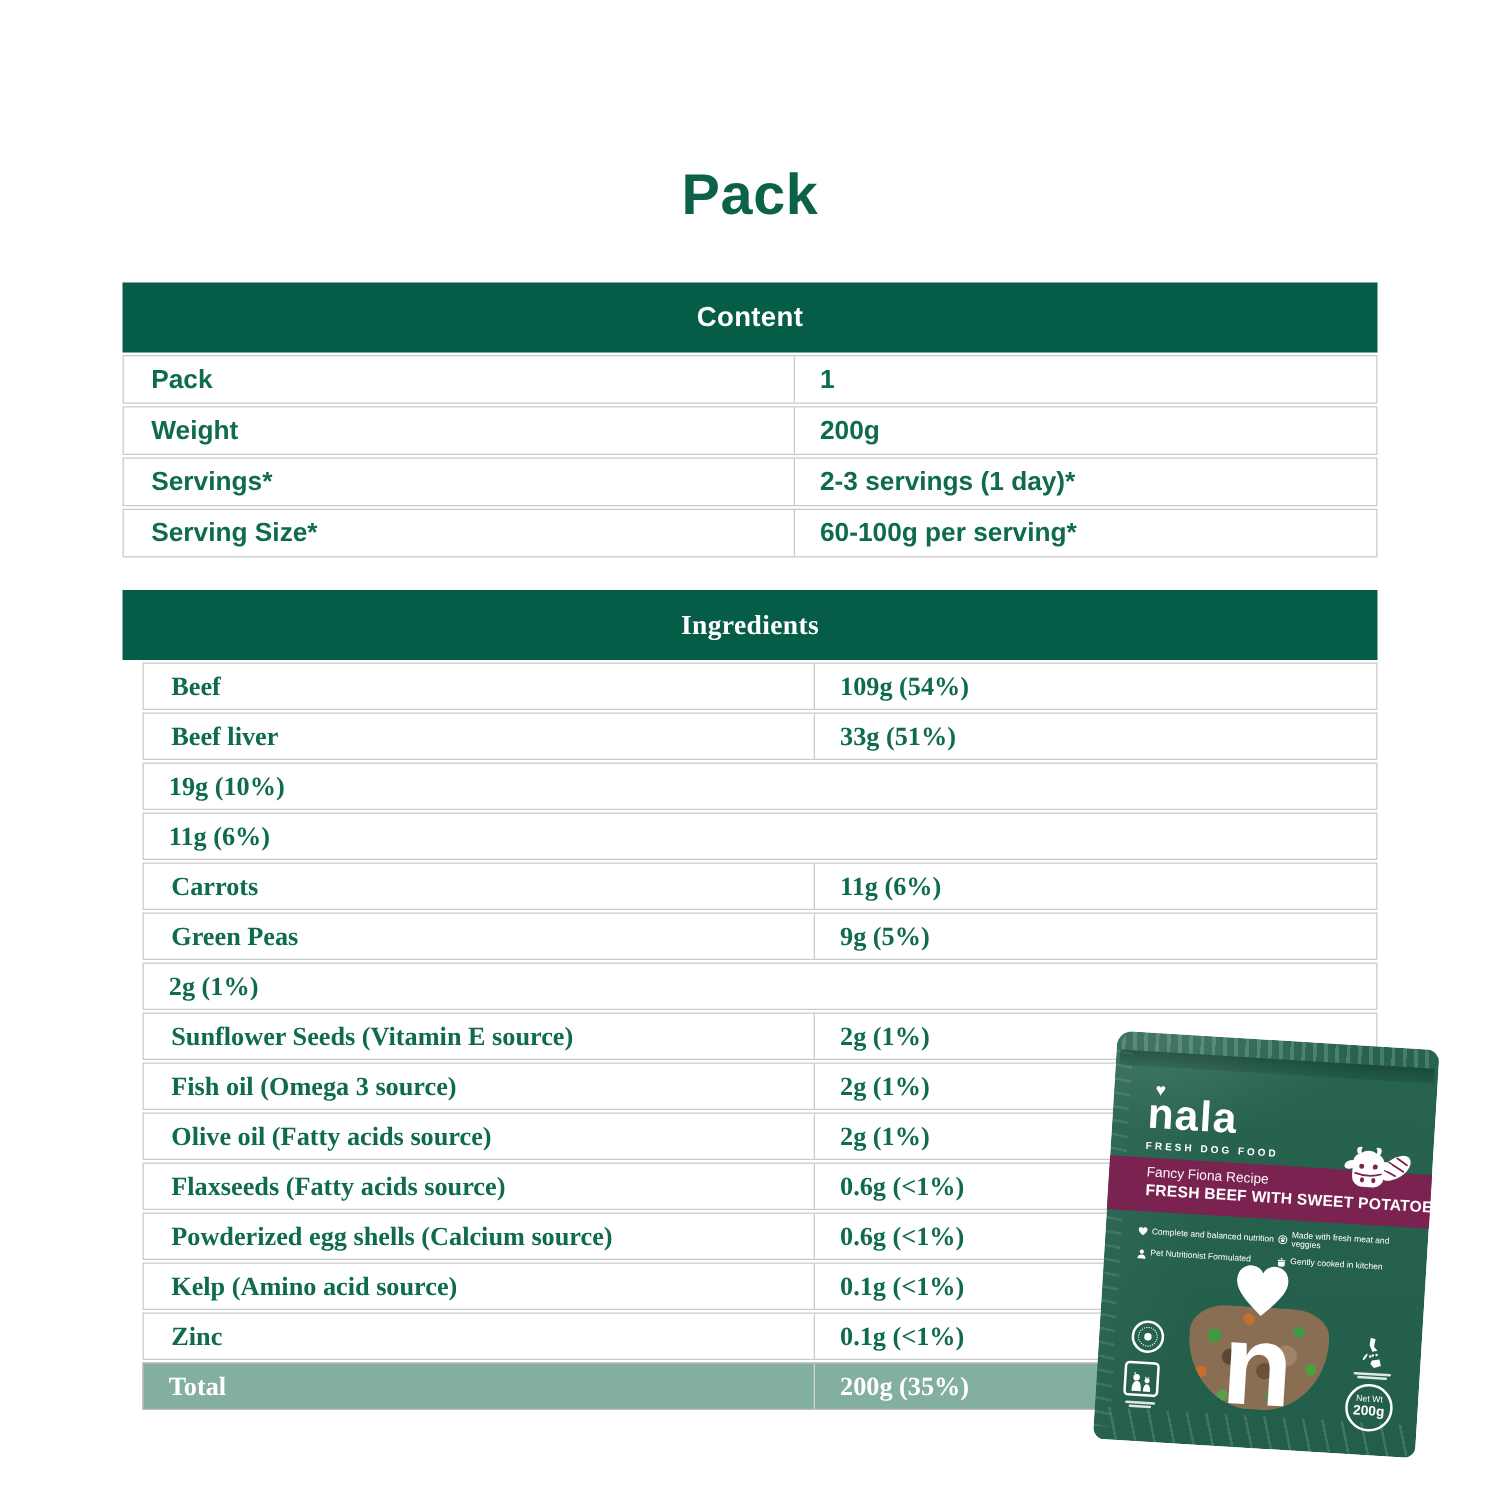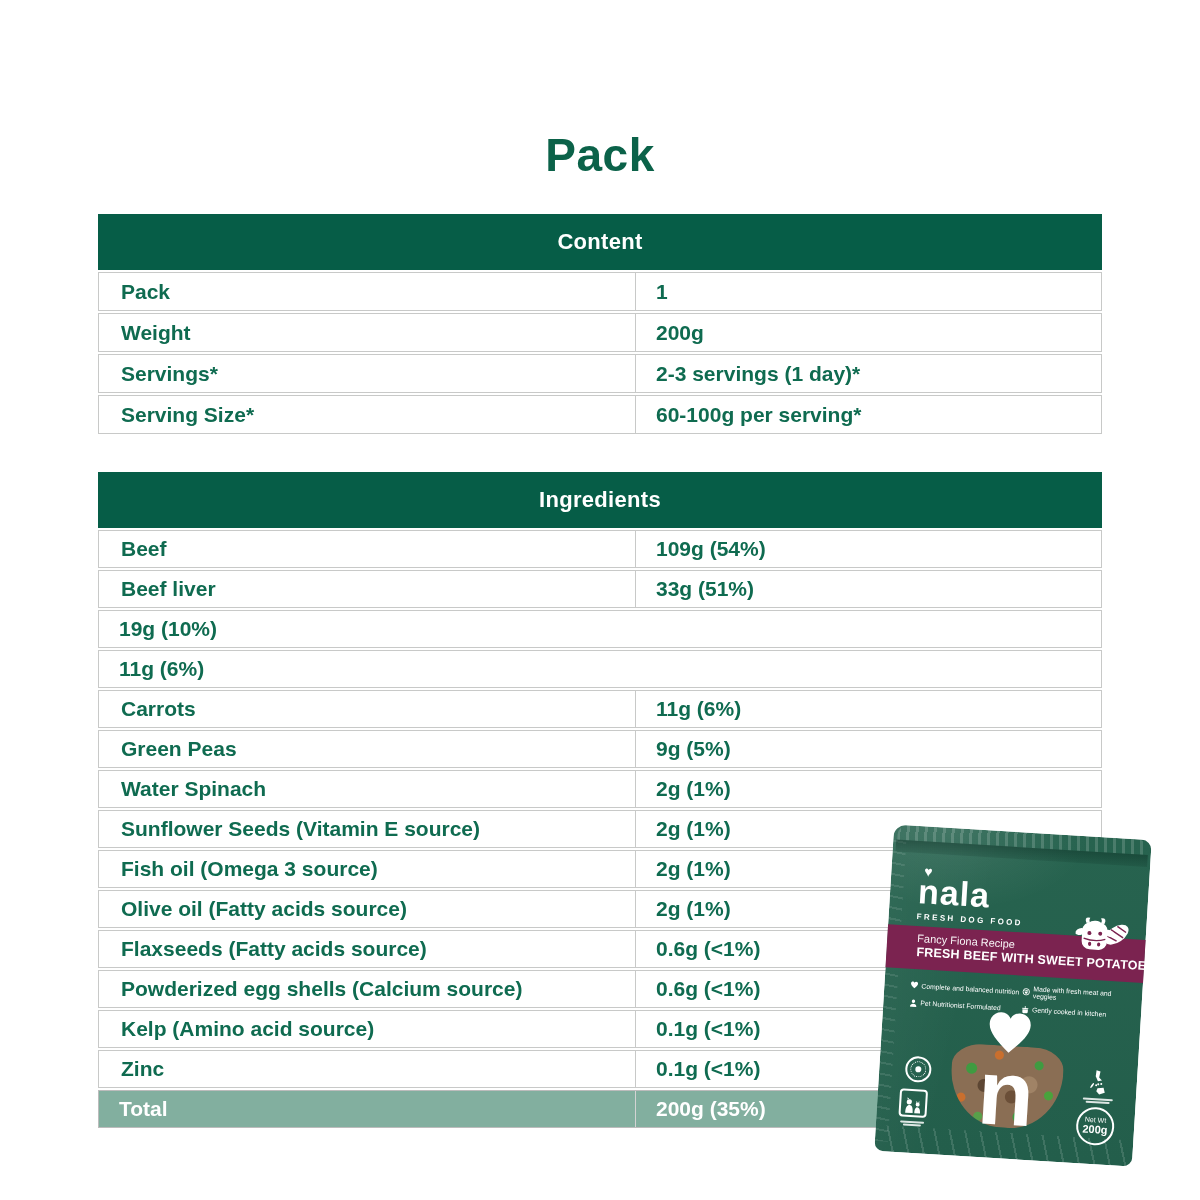--- a/index.html
+++ b/index.html
@@ -7,32 +7,32 @@
     width:1200px;height:1200px;position:relative;background:#ffffff;
     font-family:"Liberation Sans","DejaVu Sans",sans-serif;
     overflow:hidden;
   }
   .title{
     position:absolute;left:0;right:0;top:128px;margin:0;
     text-align:center;font-size:46px;font-weight:bold;color:#0b6249;letter-spacing:.5px;
   }
   
   .tbl{position:absolute;left:98px;width:1004px;}
-  #content-tbl{top:214px;}
-  #ingredients-tbl{top:472px;}
+  #content-tbl{top:226px;}
+  #ingredients-tbl{top:472px;font-family:Liberation Serif, serif;}
   .thead{
     height:56px;background:#065d47;color:#fff;
     display:flex;align-items:center;justify-content:center;
     font-size:22px;font-weight:bold;letter-spacing:.3px;
   }
   .row{
     display:flex;background:#fff;border:1px solid #c8c9c8;margin-top:2px;box-sizing:border-box;
   }
   #content-tbl .row{height:39px;}
-  #ingredients-tbl .row{height:38px;}
+  #ingredients-tbl .row{height:38px;margin-left:16px;}
   .cell{display:flex;align-items:center;font-size:21px;font-weight:bold;color:#0f6b50;box-sizing:border-box;}
   .c1{width:537px;border-right:1px solid #c8c9c8;padding-left:22px;}
   .c2{flex:1;padding-left:20px;}
   .total-row{background:#82af9f;border-color:#bcbcbc;height:38px;}
   .total-row .cell{color:#fff;}
   .total-row .c1{border-right-color:#d3d3d3;padding-left:20px;}
   
   .package{
     position:absolute;left:884px;top:832px;width:258px;height:327px;
     transform:rotate(3.5deg);transform-origin:50% 50%;z-index:5;
@@ -173,21 +173,20 @@
       </div>
       <div class="row">
         <div class="cell c1">Carrots</div>
         <div class="cell c2">11g (6%)</div>
       </div>
       <div class="row">
         <div class="cell c1">Green Peas</div>
         <div class="cell c2">9g (5%)</div>
       </div>
       <div class="row">
-        <div class="cell c1">Water Spinach</div>
         <div class="cell c2">2g (1%)</div>
       </div>
       <div class="row">
         <div class="cell c1">Sunflower Seeds (Vitamin E source)</div>
         <div class="cell c2">2g (1%)</div>
       </div>
       <div class="row">
         <div class="cell c1">Fish oil (Omega 3 source)</div>
         <div class="cell c2">2g (1%)</div>
       </div>

